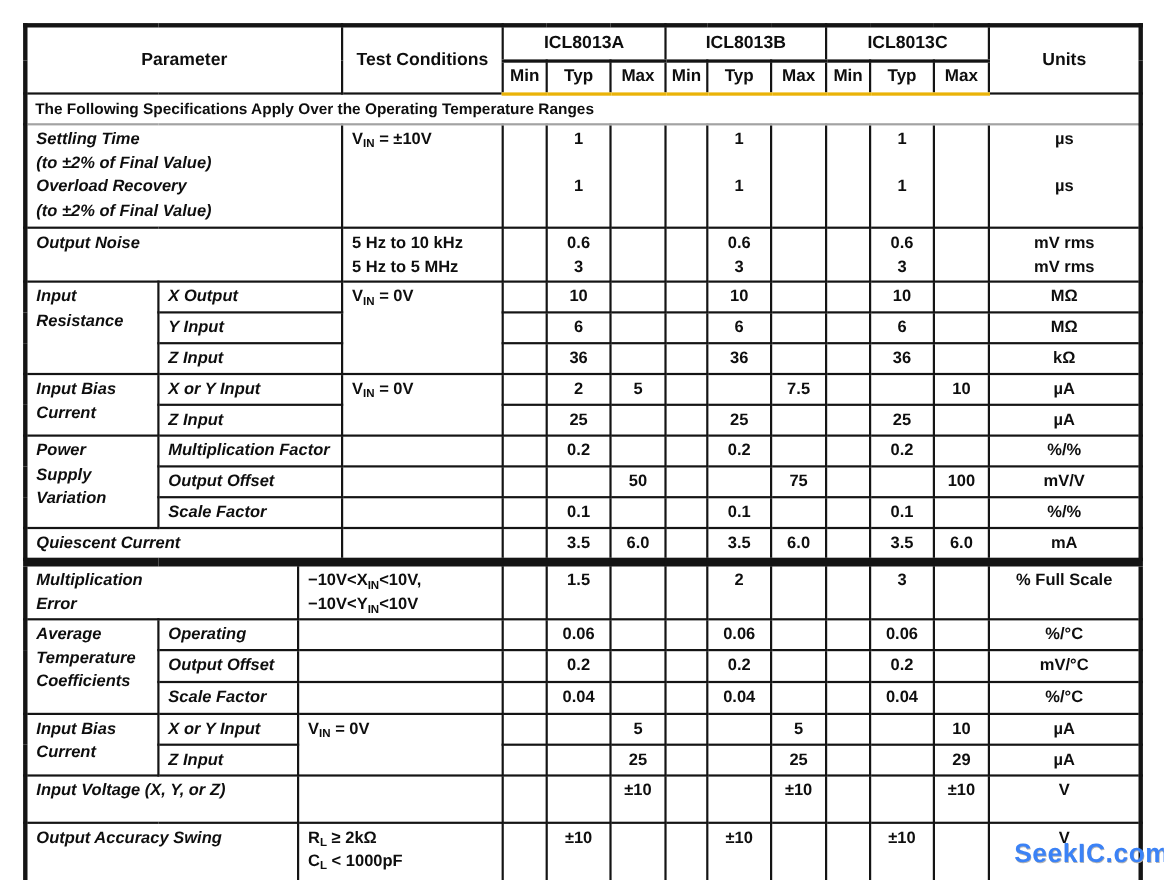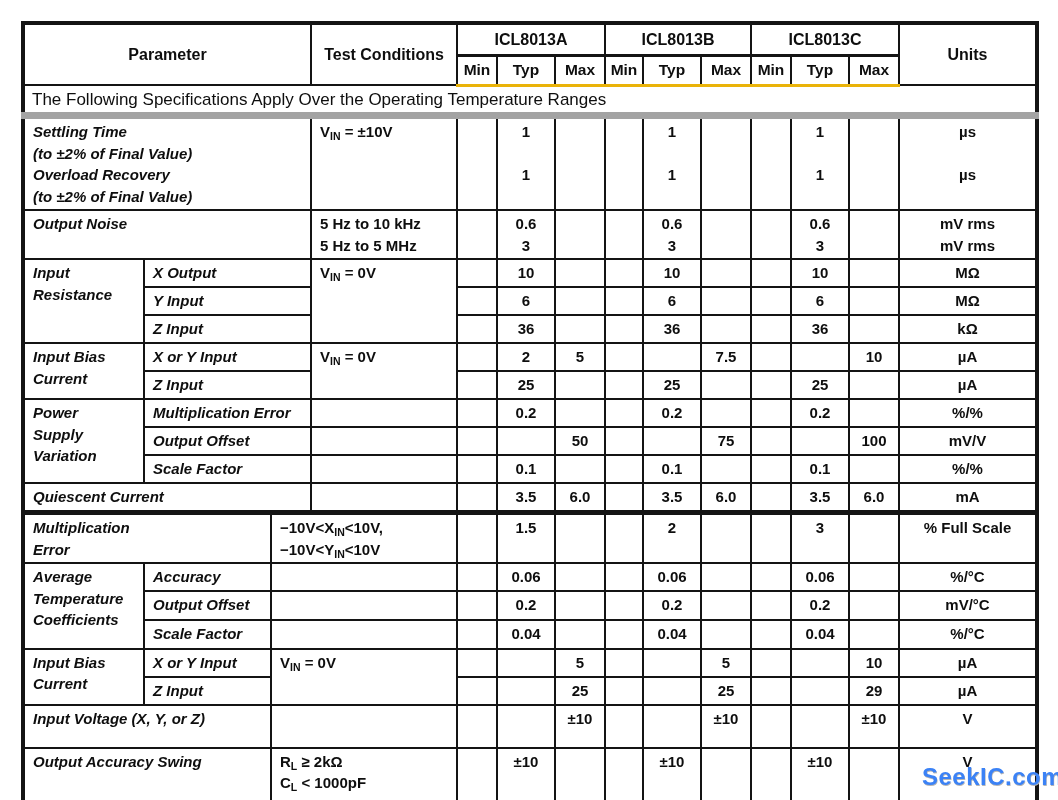--- a/index.html
+++ b/index.html
@@ -11,21 +11,21 @@
              background:#fff;border:4px solid #141414;}
   #t1{top:21px;}
   #t2{top:510px;border-top:5px solid #141414;}
 
   td,th{border:2px solid #141414;padding:2px 5px;vertical-align:top;
         font-size:15px;line-height:21.5px;font-weight:700;overflow:hidden;
         word-wrap:break-word;}
   th{text-align:center;vertical-align:middle;font-size:16px;padding:1px 2px;}
   th.grp{border-bottom:3px solid #141414;}
   tr.subh th{border-bottom:3px solid #eab308;font-size:15.5px;}
-  tr.band td{font-weight:400;font-size:17px;border-bottom:7px solid #a3a3a3;
+  tr.band td{font-weight:700;font-size:14px;border-bottom:2px solid #a3a3a3;
              padding-left:7px;vertical-align:middle;}
   td.p{text-align:left;padding-left:8px;font-style:italic;}
   td.tc{text-align:left;padding-left:8px;}
   td.v{text-align:center;padding:2px 1px;}
   td.u{text-align:center;padding:2px 2px;}
   sub{font-size:10.5px;line-height:0;vertical-align:-3px;font-weight:700;}
 
   .watermark{position:absolute;left:922px;top:763px;z-index:5;
              font-size:24px;font-weight:700;letter-spacing:0.5px;
              color:#3b82f6;text-shadow:0.5px 0.5px 0 #b5b5b5;}
@@ -176,21 +176,21 @@
     <td class="v">25</td>
     <td class="v"></td>
     <td class="v"></td>
     <td class="v">25</td>
     <td class="v"></td>
     <td class="u">µA</td>
   </tr>
 
   <tr style="height:28px">
     <td rowspan="3" class="p">Power<br>Supply<br>Variation</td>
-    <td class="p">Multiplication Error</td>
+    <td class="p">Multiplication Factor</td>
     <td class="tc"></td>
     <td class="v"></td>
     <td class="v">0.2</td>
     <td class="v"></td>
     <td class="v"></td>
     <td class="v">0.2</td>
     <td class="v"></td>
     <td class="v"></td>
     <td class="v">0.2</td>
     <td class="v"></td>
@@ -272,21 +272,21 @@
     <td class="v">2</td>
     <td class="v"></td>
     <td class="v"></td>
     <td class="v">3</td>
     <td class="v"></td>
     <td class="u">% Full Scale</td>
   </tr>
 
   <tr style="height:27px">
     <td rowspan="3" class="p">Average<br>Temperature<br>Coefficients</td>
-    <td class="p">Accuracy</td>
+    <td class="p">Operating</td>
     <td class="tc"></td>
     <td class="v"></td>
     <td class="v">0.06</td>
     <td class="v"></td>
     <td class="v"></td>
     <td class="v">0.06</td>
     <td class="v"></td>
     <td class="v"></td>
     <td class="v">0.06</td>
     <td class="v"></td>

